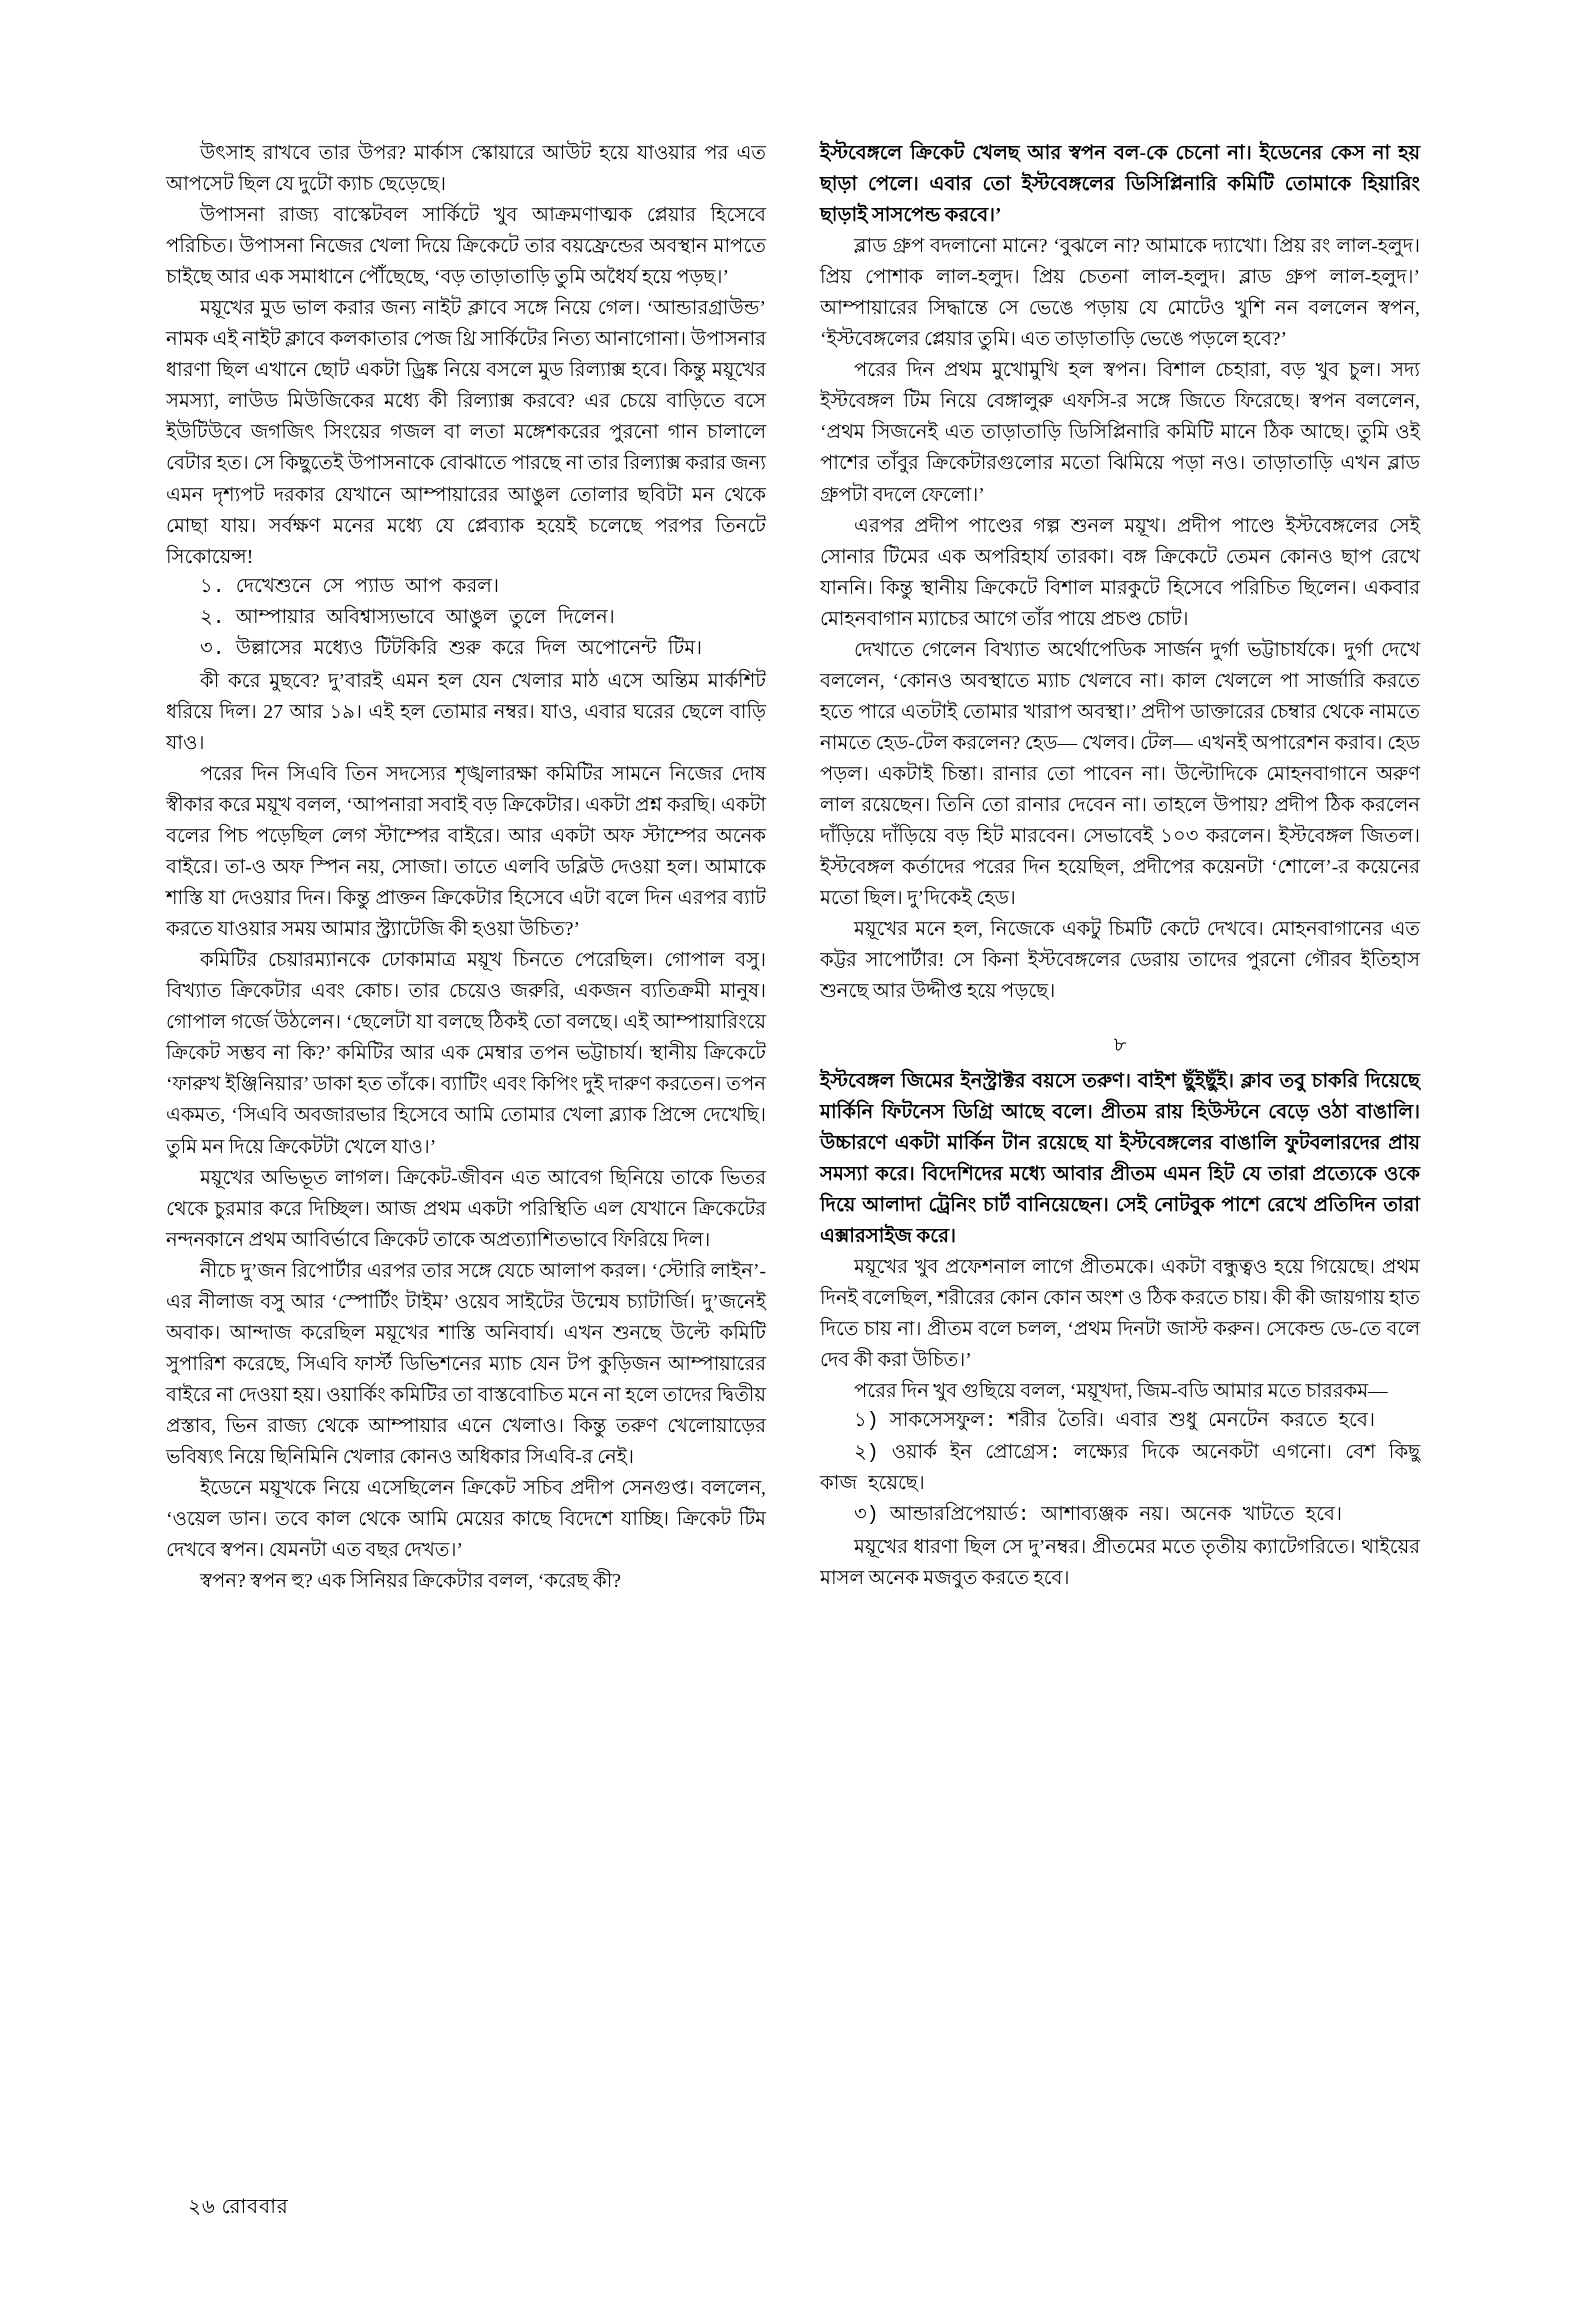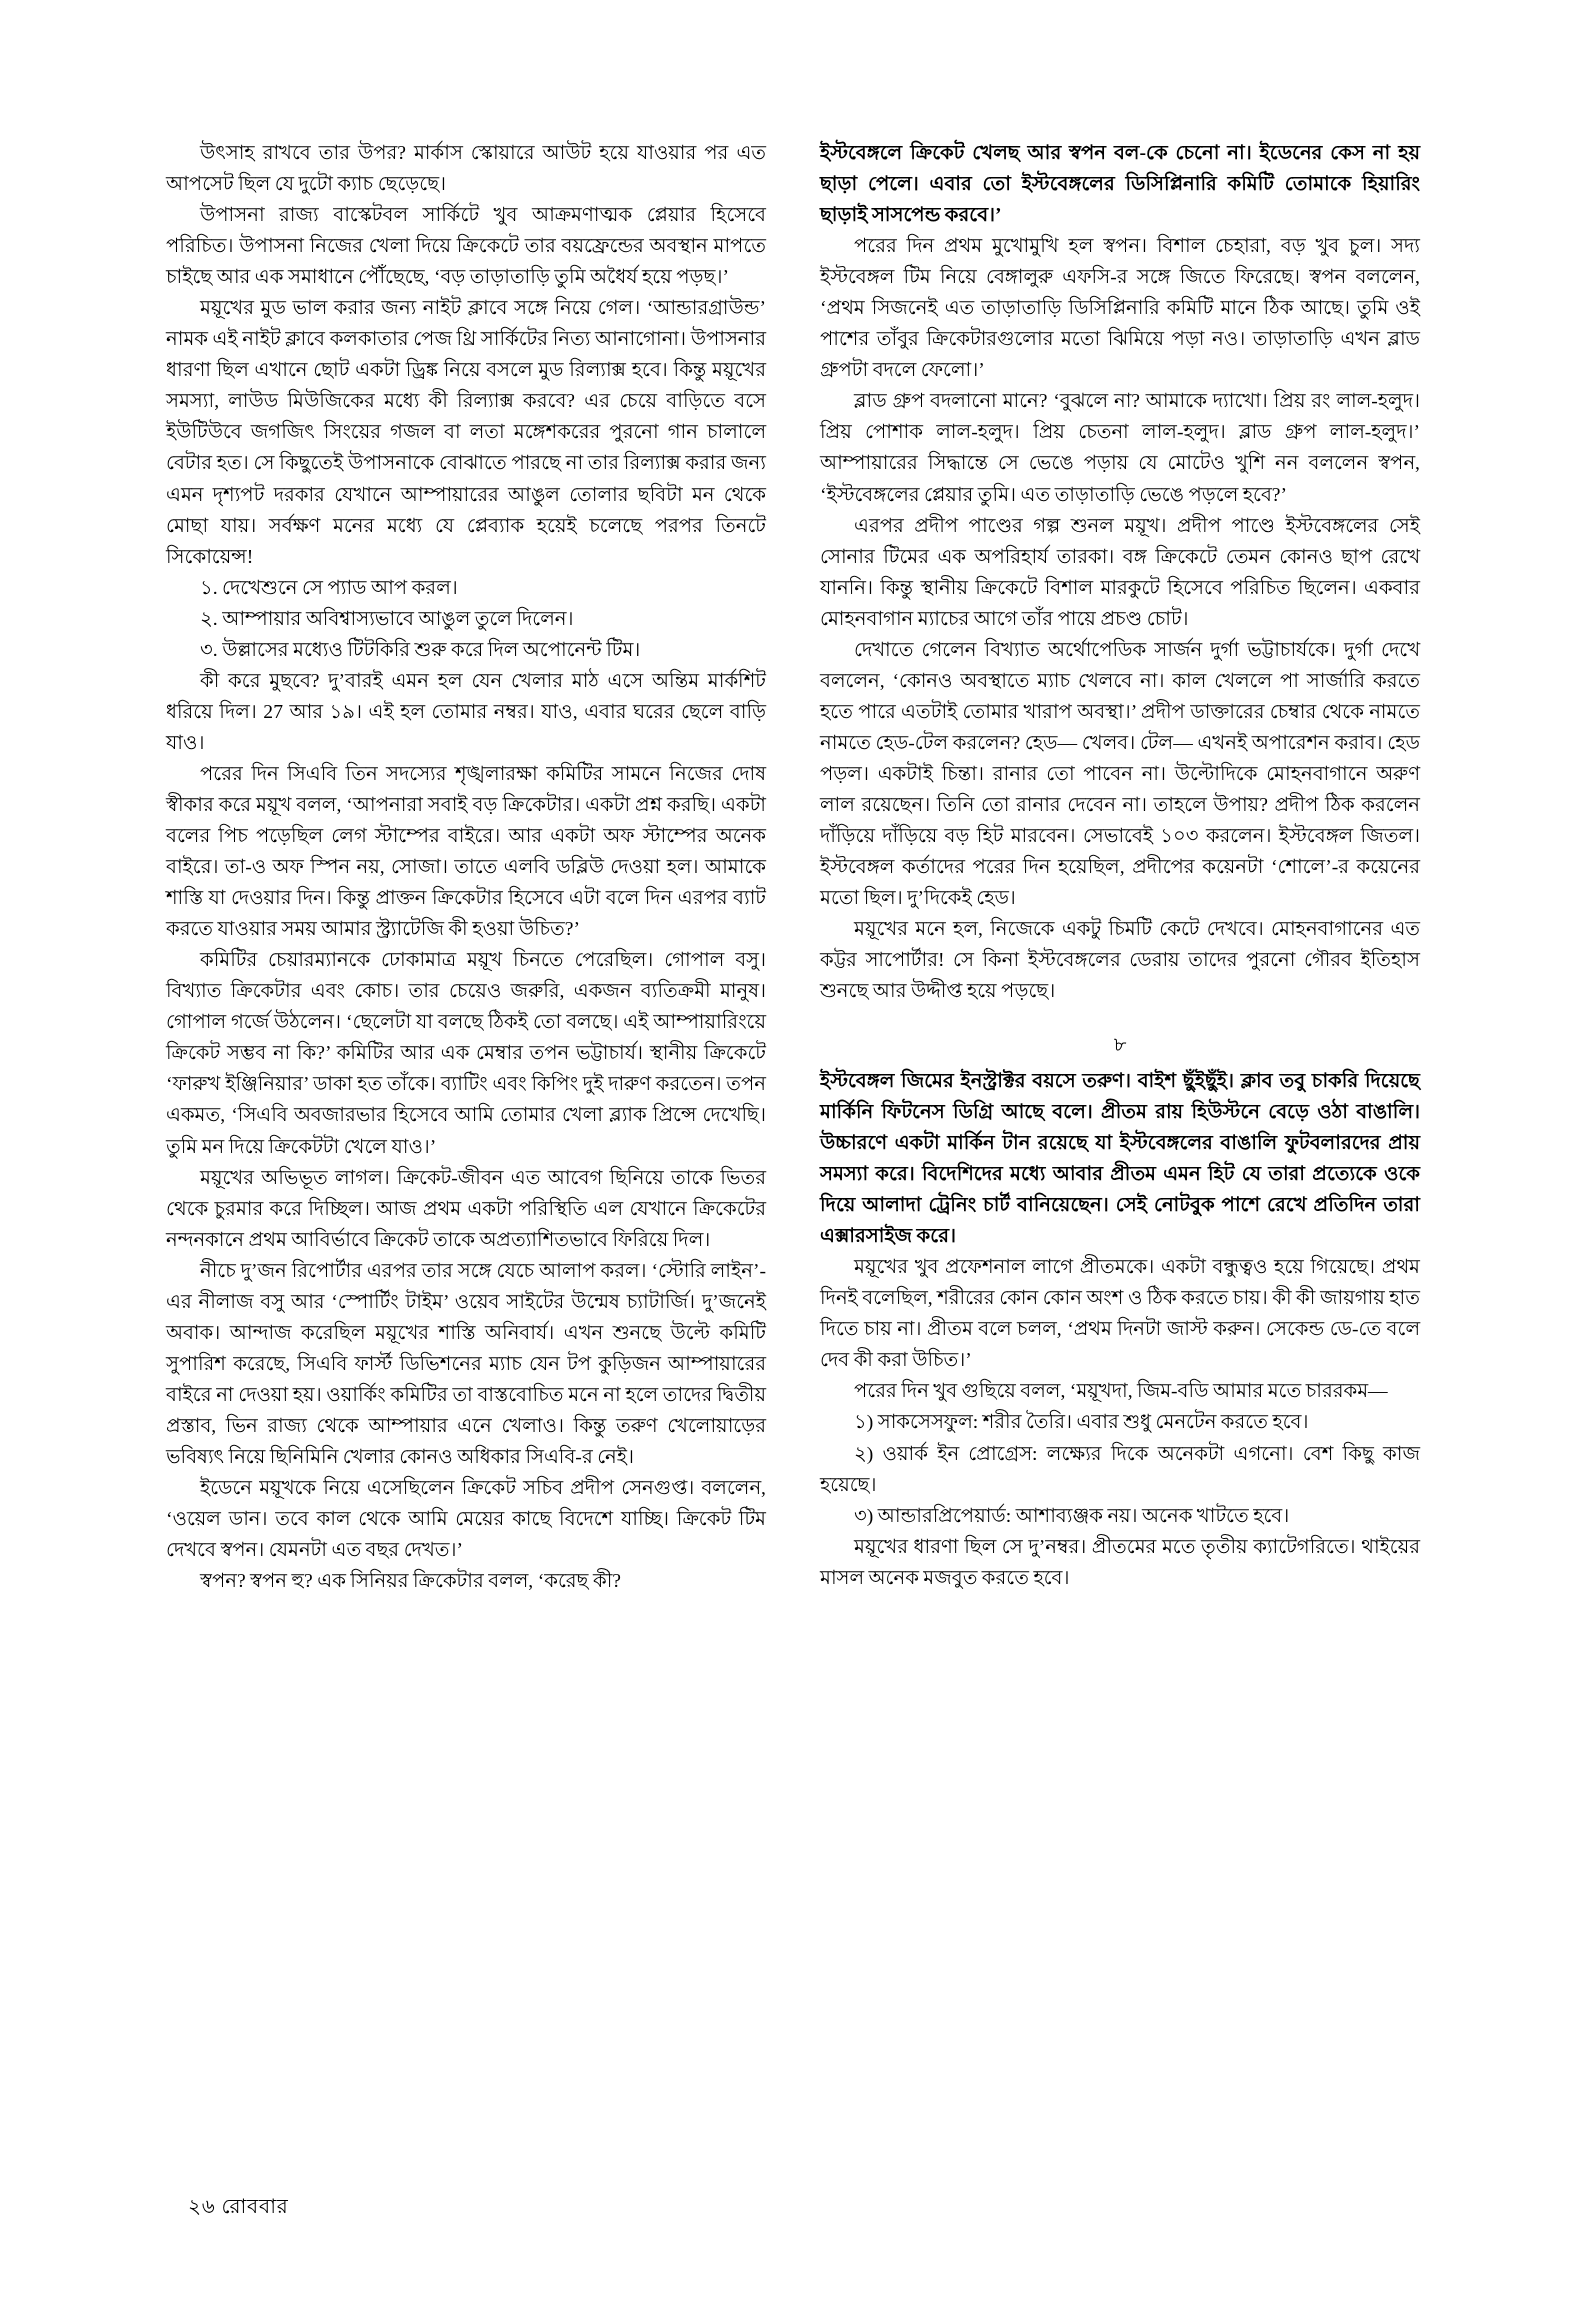--- a/index.html
+++ b/index.html
@@ -38,20 +38,21 @@
     font-size: 19.6px;
     line-height: 1.585;
     text-align: justify;
     text-justify: inter-word;
     text-indent: 34px;
     word-spacing: -0.4px;
   }
   p.noindent { text-indent: 0; font-weight: bold; }
   p.listitem {
     text-indent: 34px;
+    font-family: Liberation Mono, monospace;
   }
   .sectionnum {
     text-align: center;
     font-size: 19.6px;
     line-height: 1.585;
     margin: 23px 0 4.6px 0;
     text-indent: 0;
   }
   .folio {
     position: absolute;
@@ -79,22 +80,22 @@
       <p>পরের দিন সিএবি তিন সদস্যের শৃঙ্খলারক্ষা কমিটির সামনে নিজের দোষ স্বীকার করে ময়ূখ বলল, ‘আপনারা সবাই বড় ক্রিকেটার। একটা প্রশ্ন করছি। একটা বলের পিচ পড়েছিল লেগ স্টাম্পের বাইরে। আর একটা অফ স্টাম্পের অনেক বাইরে। তা-ও অফ স্পিন নয়, সোজা। তাতে এলবি ডব্লিউ দেওয়া হল। আমাকে শাস্তি যা দেওয়ার দিন। কিন্তু প্রাক্তন ক্রিকেটার হিসেবে এটা বলে দিন এরপর ব্যাট করতে যাওয়ার সময় আমার স্ট্র্যাটেজি কী হওয়া উচিত?’</p>
       <p>কমিটির চেয়ারম্যানকে ঢোকামাত্র ময়ূখ চিনতে পেরেছিল। গোপাল বসু। বিখ্যাত ক্রিকেটার এবং কোচ। তার চেয়েও জরুরি, একজন ব্যতিক্রমী মানুষ। গোপাল গর্জে উঠলেন। ‘ছেলেটা যা বলছে ঠিকই তো বলছে। এই আম্পায়ারিংয়ে ক্রিকেট সম্ভব না কি?’ কমিটির আর এক মেম্বার তপন ভট্টাচার্য। স্থানীয় ক্রিকেটে ‘ফারুখ ইঞ্জিনিয়ার’ ডাকা হত তাঁকে। ব্যাটিং এবং কিপিং দুই দারুণ করতেন। তপন একমত, ‘সিএবি অবজারভার হিসেবে আমি তোমার খেলা ব্ল্যাক প্রিন্সে দেখেছি। তুমি মন দিয়ে ক্রিকেটটা খেলে যাও।’</p>
       <p>ময়ূখের অভিভূত লাগল। ক্রিকেট-জীবন এত আবেগ ছিনিয়ে তাকে ভিতর থেকে চুরমার করে দিচ্ছিল। আজ প্রথম একটা পরিস্থিতি এল যেখানে ক্রিকেটের নন্দনকানে প্রথম আবির্ভাবে ক্রিকেট তাকে অপ্রত্যাশিতভাবে ফিরিয়ে দিল।</p>
       <p>নীচে দু’জন রিপোর্টার এরপর তার সঙ্গে যেচে আলাপ করল। ‘স্টোরি লাইন’-এর নীলাজ বসু আর ‘স্পোর্টিং টাইম’ ওয়েব সাইটের উন্মেষ চ্যাটার্জি। দু’জনেই অবাক। আন্দাজ করেছিল ময়ূখের শাস্তি অনিবার্য। এখন শুনছে উল্টে কমিটি সুপারিশ করেছে, সিএবি ফার্স্ট ডিভিশনের ম্যাচ যেন টপ কুড়িজন আম্পায়ারের বাইরে না দেওয়া হয়। ওয়ার্কিং কমিটির তা বাস্তবোচিত মনে না হলে তাদের দ্বিতীয় প্রস্তাব, ভিন রাজ্য থেকে আম্পায়ার এনে খেলাও। কিন্তু তরুণ খেলোয়াড়ের ভবিষ্যৎ নিয়ে ছিনিমিনি খেলার কোনও অধিকার সিএবি-র নেই।</p>
       <p>ইডেনে ময়ূখকে নিয়ে এসেছিলেন ক্রিকেট সচিব প্রদীপ সেনগুপ্ত। বললেন, ‘ওয়েল ডান। তবে কাল থেকে আমি মেয়ের কাছে বিদেশে যাচ্ছি। ক্রিকেট টিম দেখবে স্বপন। যেমনটা এত বছর দেখত।’</p>
       <p>স্বপন? স্বপন হু? এক সিনিয়র ক্রিকেটার বলল, ‘করেছ কী?</p>
     </div>
 
     <div class="col">
       <p class="noindent">ইস্টবেঙ্গলে ক্রিকেট খেলছ আর স্বপন বল-কে চেনো না। ইডেনের কেস না হয় ছাড়া পেলে। এবার তো ইস্টবেঙ্গলের ডিসিপ্লিনারি কমিটি তোমাকে হিয়ারিং ছাড়াই সাসপেন্ড করবে।’</p>
+      <p>ব্লাড গ্রুপ বদলানো মানে? ‘বুঝলে না? আমাকে দ্যাখো। প্রিয় রং লাল-হলুদ। প্রিয় পোশাক লাল-হলুদ। প্রিয় চেতনা লাল-হলুদ। ব্লাড গ্রুপ লাল-হলুদ।’ আম্পায়ারের সিদ্ধান্তে সে ভেঙে পড়ায় যে মোটেও খুশি নন বললেন স্বপন, ‘ইস্টবেঙ্গলের প্লেয়ার তুমি। এত তাড়াতাড়ি ভেঙে পড়লে হবে?’</p>
       <p>পরের দিন প্রথম মুখোমুখি হল স্বপন। বিশাল চেহারা, বড় খুব চুল। সদ্য ইস্টবেঙ্গল টিম নিয়ে বেঙ্গালুরু এফসি-র সঙ্গে জিতে ফিরেছে। স্বপন বললেন, ‘প্রথম সিজনেই এত তাড়াতাড়ি ডিসিপ্লিনারি কমিটি মানে ঠিক আছে। তুমি ওই পাশের তাঁবুর ক্রিকেটারগুলোর মতো ঝিমিয়ে পড়া নও। তাড়াতাড়ি এখন ব্লাড গ্রুপটা বদলে ফেলো।’</p>
-      <p>ব্লাড গ্রুপ বদলানো মানে? ‘বুঝলে না? আমাকে দ্যাখো। প্রিয় রং লাল-হলুদ। প্রিয় পোশাক লাল-হলুদ। প্রিয় চেতনা লাল-হলুদ। ব্লাড গ্রুপ লাল-হলুদ।’ আম্পায়ারের সিদ্ধান্তে সে ভেঙে পড়ায় যে মোটেও খুশি নন বললেন স্বপন, ‘ইস্টবেঙ্গলের প্লেয়ার তুমি। এত তাড়াতাড়ি ভেঙে পড়লে হবে?’</p>
       <p>এরপর প্রদীপ পাণ্ডের গল্প শুনল ময়ূখ। প্রদীপ পাণ্ডে ইস্টবেঙ্গলের সেই সোনার টিমের এক অপরিহার্য তারকা। বঙ্গ ক্রিকেটে তেমন কোনও ছাপ রেখে যাননি। কিন্তু স্থানীয় ক্রিকেটে বিশাল মারকুটে হিসেবে পরিচিত ছিলেন। একবার মোহনবাগান ম্যাচের আগে তাঁর পায়ে প্রচণ্ড চোট।</p>
       <p>দেখাতে গেলেন বিখ্যাত অর্থোপেডিক সার্জন দুর্গা ভট্টাচার্যকে। দুর্গা দেখে বললেন, ‘কোনও অবস্থাতে ম্যাচ খেলবে না। কাল খেললে পা সার্জারি করতে হতে পারে এতটাই তোমার খারাপ অবস্থা।’ প্রদীপ ডাক্তারের চেম্বার থেকে নামতে নামতে হেড-টেল করলেন? হেড— খেলব। টেল— এখনই অপারেশন করাব। হেড পড়ল। একটাই চিন্তা। রানার তো পাবেন না। উল্টোদিকে মোহনবাগানে অরুণ লাল রয়েছেন। তিনি তো রানার দেবেন না। তাহলে উপায়? প্রদীপ ঠিক করলেন দাঁড়িয়ে দাঁড়িয়ে বড় হিট মারবেন। সেভাবেই ১০৩ করলেন। ইস্টবেঙ্গল জিতল। ইস্টবেঙ্গল কর্তাদের পরের দিন হয়েছিল, প্রদীপের কয়েনটা ‘শোলে’-র কয়েনের মতো ছিল। দু’দিকেই হেড।</p>
       <p>ময়ূখের মনে হল, নিজেকে একটু চিমটি কেটে দেখবে। মোহনবাগানের এত কট্টর সাপোর্টার! সে কিনা ইস্টবেঙ্গলের ডেরায় তাদের পুরনো গৌরব ইতিহাস শুনছে আর উদ্দীপ্ত হয়ে পড়ছে।</p>
 
       <p class="sectionnum">৮</p>
 
       <p class="noindent">ইস্টবেঙ্গল জিমের ইনস্ট্রাক্টর বয়সে তরুণ। বাইশ ছুঁইছুঁই। ক্লাব তবু চাকরি দিয়েছে মার্কিনি ফিটনেস ডিগ্রি আছে বলে। প্রীতম রায় হিউস্টনে বেড়ে ওঠা বাঙালি। উচ্চারণে একটা মার্কিন টান রয়েছে যা ইস্টবেঙ্গলের বাঙালি ফুটবলারদের প্রায় সমস্যা করে। বিদেশিদের মধ্যে আবার প্রীতম এমন হিট যে তারা প্রত্যেকে ওকে দিয়ে আলাদা ট্রেনিং চার্ট বানিয়েছেন। সেই নোটবুক পাশে রেখে প্রতিদিন তারা এক্সারসাইজ করে।</p>
       <p>ময়ূখের খুব প্রফেশনাল লাগে প্রীতমকে। একটা বন্ধুত্বও হয়ে গিয়েছে। প্রথম দিনই বলেছিল, শরীরের কোন কোন অংশ ও ঠিক করতে চায়। কী কী জায়গায় হাত দিতে চায় না। প্রীতম বলে চলল, ‘প্রথম দিনটা জাস্ট করুন। সেকেন্ড ডে-তে বলে দেব কী করা উচিত।’</p>
       <p>পরের দিন খুব গুছিয়ে বলল, ‘ময়ূখদা, জিম-বডি আমার মতে চাররকম—</p>
       <p class="listitem">১) সাকসেসফুল: শরীর তৈরি। এবার শুধু মেনটেন করতে হবে।</p>

